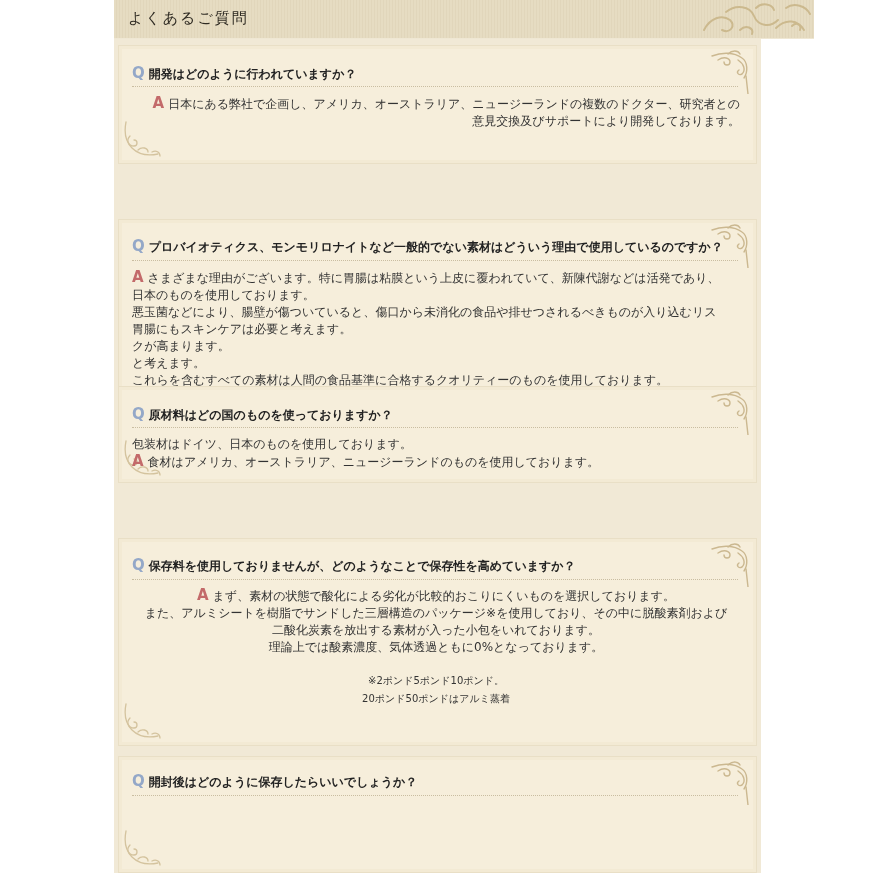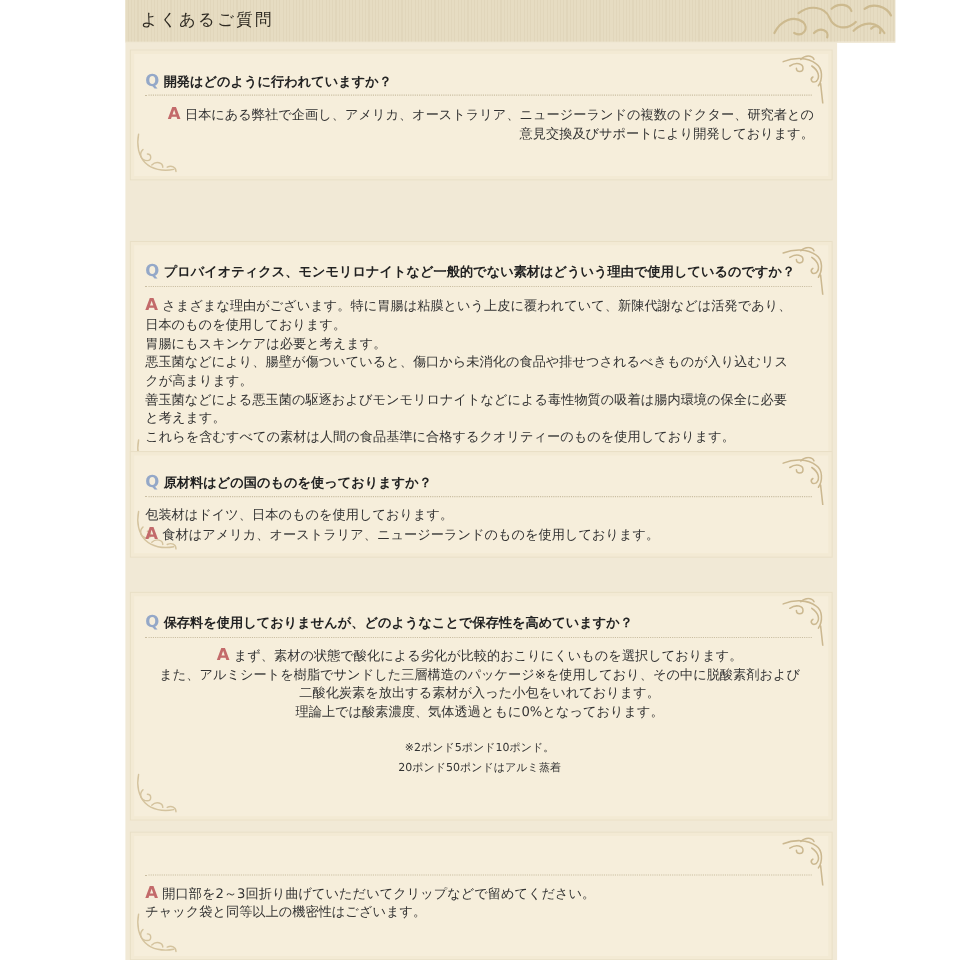--- a/index.html
+++ b/index.html
@@ -86,30 +86,29 @@
     <svg class="corner-bl" viewBox="0 0 40 40">
         <use href="#scroll-bl"></use>
       </svg>
     <div class="q" style="top:17px;">
       <span class="mark">Q</span><span>プロバイオティクス、モンモリロナイトなど一般的でない素材はどういう理由で使用しているのですか？</span>
     </div>
     <div class="divider" style="top:40px;"></div>
     <div class="a" style="top:49px;">
       <span class="line"><span class="mark">A</span><span>さまざまな理由がございます。特に胃腸は粘膜という上皮に覆われていて、新陳代謝などは活発であり、</span></span>
       <span class="line">日本のものを使用しております。</span>
+      <span class="line">悪玉菌などにより、腸壁が傷ついていると、傷口から未消化の食品や排せつされるべきものが入り込むリス</span>
       <span class="line">胃腸にもスキンケアは必要と考えます。</span>
-      <span class="line">悪玉菌などにより、腸壁が傷ついていると、傷口から未消化の食品や排せつされるべきものが入り込むリス</span>
       <span class="line">クが高まります。</span>
-      <span class="line">善玉菌などによる悪玉菌の駆逐およびモンモリロナイトなどによる毒性物質の吸着は腸内環境の保全に必要</span>
       <span class="line">と考えます。</span>
       <span class="line">これらを含むすべての素材は人間の食品基準に合格するクオリティーのものを使用しております。</span>
     </div>
   </div>
 
-  <div class="box" style="top:410px;height:97px;">
+  <div class="box" style="top:386px;height:97px;">
     <svg class="corner-tr" viewBox="0 0 44 44">
         <use href="#scroll-tr"></use>
       </svg>
     <svg class="corner-bl" viewBox="0 0 40 40">
         <use href="#scroll-bl"></use>
       </svg>
     <div class="q" style="top:18px;">
       <span class="mark">Q</span><span>原材料はどの国のものを使っておりますか？</span>
     </div>
     <div class="divider" style="top:40px;"></div>
@@ -141,20 +140,19 @@
     </div>
   </div>
 
   <div class="box" style="top:756px;height:117px;">
     <svg class="corner-tr" viewBox="0 0 44 44">
         <use href="#scroll-tr"></use>
       </svg>
     <svg class="corner-bl" viewBox="0 0 40 40">
         <use href="#scroll-bl"></use>
       </svg>
+    <div class="q" style="top:15px;">
+      <span class="mark">Q</span><span>開封後はどのように保存したらいいでしょうか？</span>
+    </div>
     <div class="divider" style="top:38px;"></div>
-    <div class="a" style="top:46px;">
-      <span class="line"><span class="mark">A</span><span>開口部を2～3回折り曲げていただいてクリップなどで留めてください。</span></span>
-      <span class="line">チャック袋と同等以上の機密性はございます。</span>
-    </div>
   </div>
 
 </div>
 
 </body></html>

